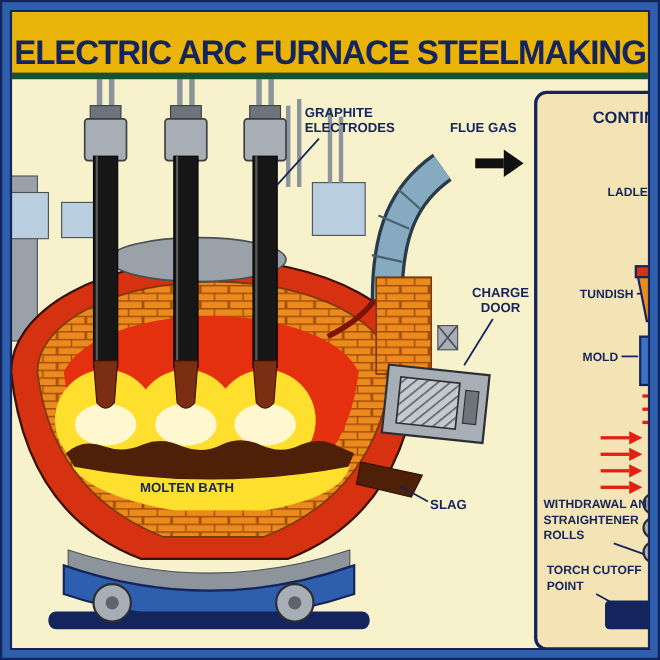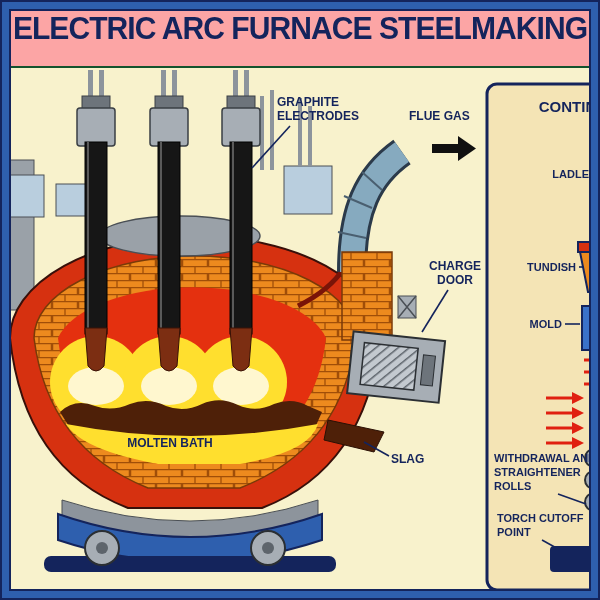--- a/index.html
+++ b/index.html
@@ -3,22 +3,22 @@
 <meta charset="utf-8">
 <style>
   html,body{margin:0;padding:0;}
   .canvas{
     position:relative;width:600px;height:600px;overflow:hidden;
     background:#f8f2cc;
     font-family:"Liberation Sans","DejaVu Sans",sans-serif;
   }
   .title-band{
     position:absolute;left:11px;top:11px;right:11px;height:55px;
-    background:#fca5a5;border-bottom:2px solid #14532d;
-    display:flex;align-items:flex-start;justify-content:center;overflow:hidden;
+    background:#eab308;border-bottom:6px solid #14532d;
+    display:flex;align-items:flex-end;justify-content:center;overflow:hidden;
     z-index:2;
   }
   .title{
     font-size:31px;font-weight:bold;color:#14245c;white-space:nowrap;
     letter-spacing:-1px;transform:scaleX(.97);
   }
   svg.diagram{position:absolute;left:0;top:0;z-index:1;}
   svg text{
     font-family:"Liberation Sans","DejaVu Sans",sans-serif;
     font-weight:bold;fill:#14245c;

